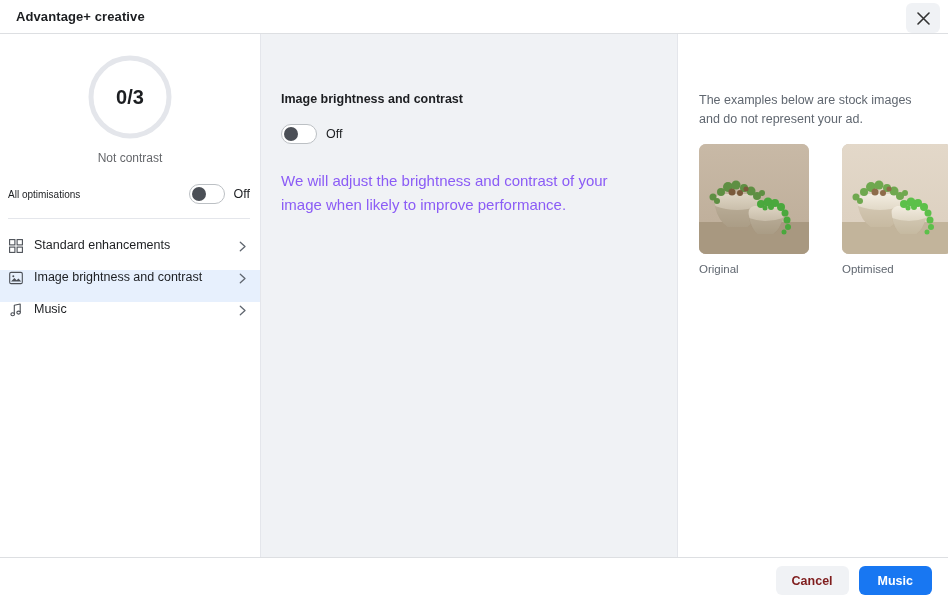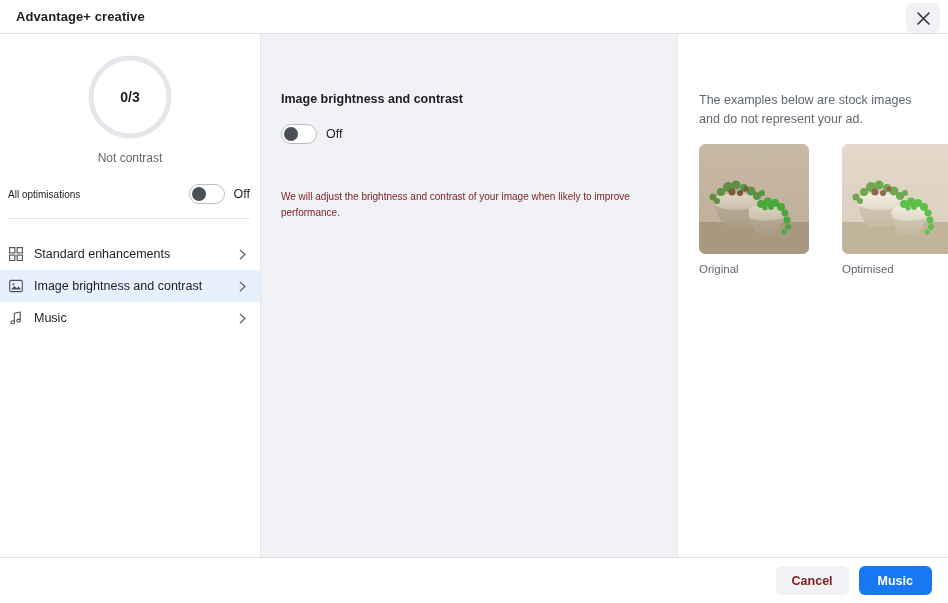--- a/index.html
+++ b/index.html
@@ -91,21 +91,21 @@
     align-items: center;
     justify-content: center;
   }
   .progress-ring svg {
     position: absolute;
     top: 0;
     left: 0;
   }
   .progress-value {
     position: relative;
-    font-size: 14px;
+    font-size: 20px;
     font-weight: bold;
     color: #1c1e21;
     line-height: 1;
   }
   .progress-caption {
     margin-top: 11px;
     font-size: 12px;
     color: #65676b;
   }
 
@@ -149,21 +149,21 @@
   }
 
   
   .nav-list {
     margin-top: 19px;
     display: flex;
     flex-direction: column;
   }
   .nav-item {
     display: flex;
-    align-items: center;
+    align-items: flex-start;
     height: 32px;
     padding: 0 10px 0 8px;
     cursor: pointer;
     background: transparent;
   }
   .nav-item.selected {
     background: #e7f0fd;
   }
   .nav-icon {
     width: 16px;
@@ -205,23 +205,23 @@
     color: #1c1e21;
     margin: 0;
     line-height: 1.3;
   }
   .middle-toggle-row {
     display: flex;
     align-items: center;
     margin-top: 17px;
   }
   .middle-desc {
-    margin-top: 45px;
-    font-size: 10px;
-    color: #7f1d1d;
+    margin-top: 25px;
+    font-size: 15px;
+    color: #8b5cf6;
     line-height: 1.55;
     max-width: 352px;
   }
 
   
   .right-panel {
     flex: 1;
     background: #ffffff;
     padding: 57px 0 0 21px;
   }

